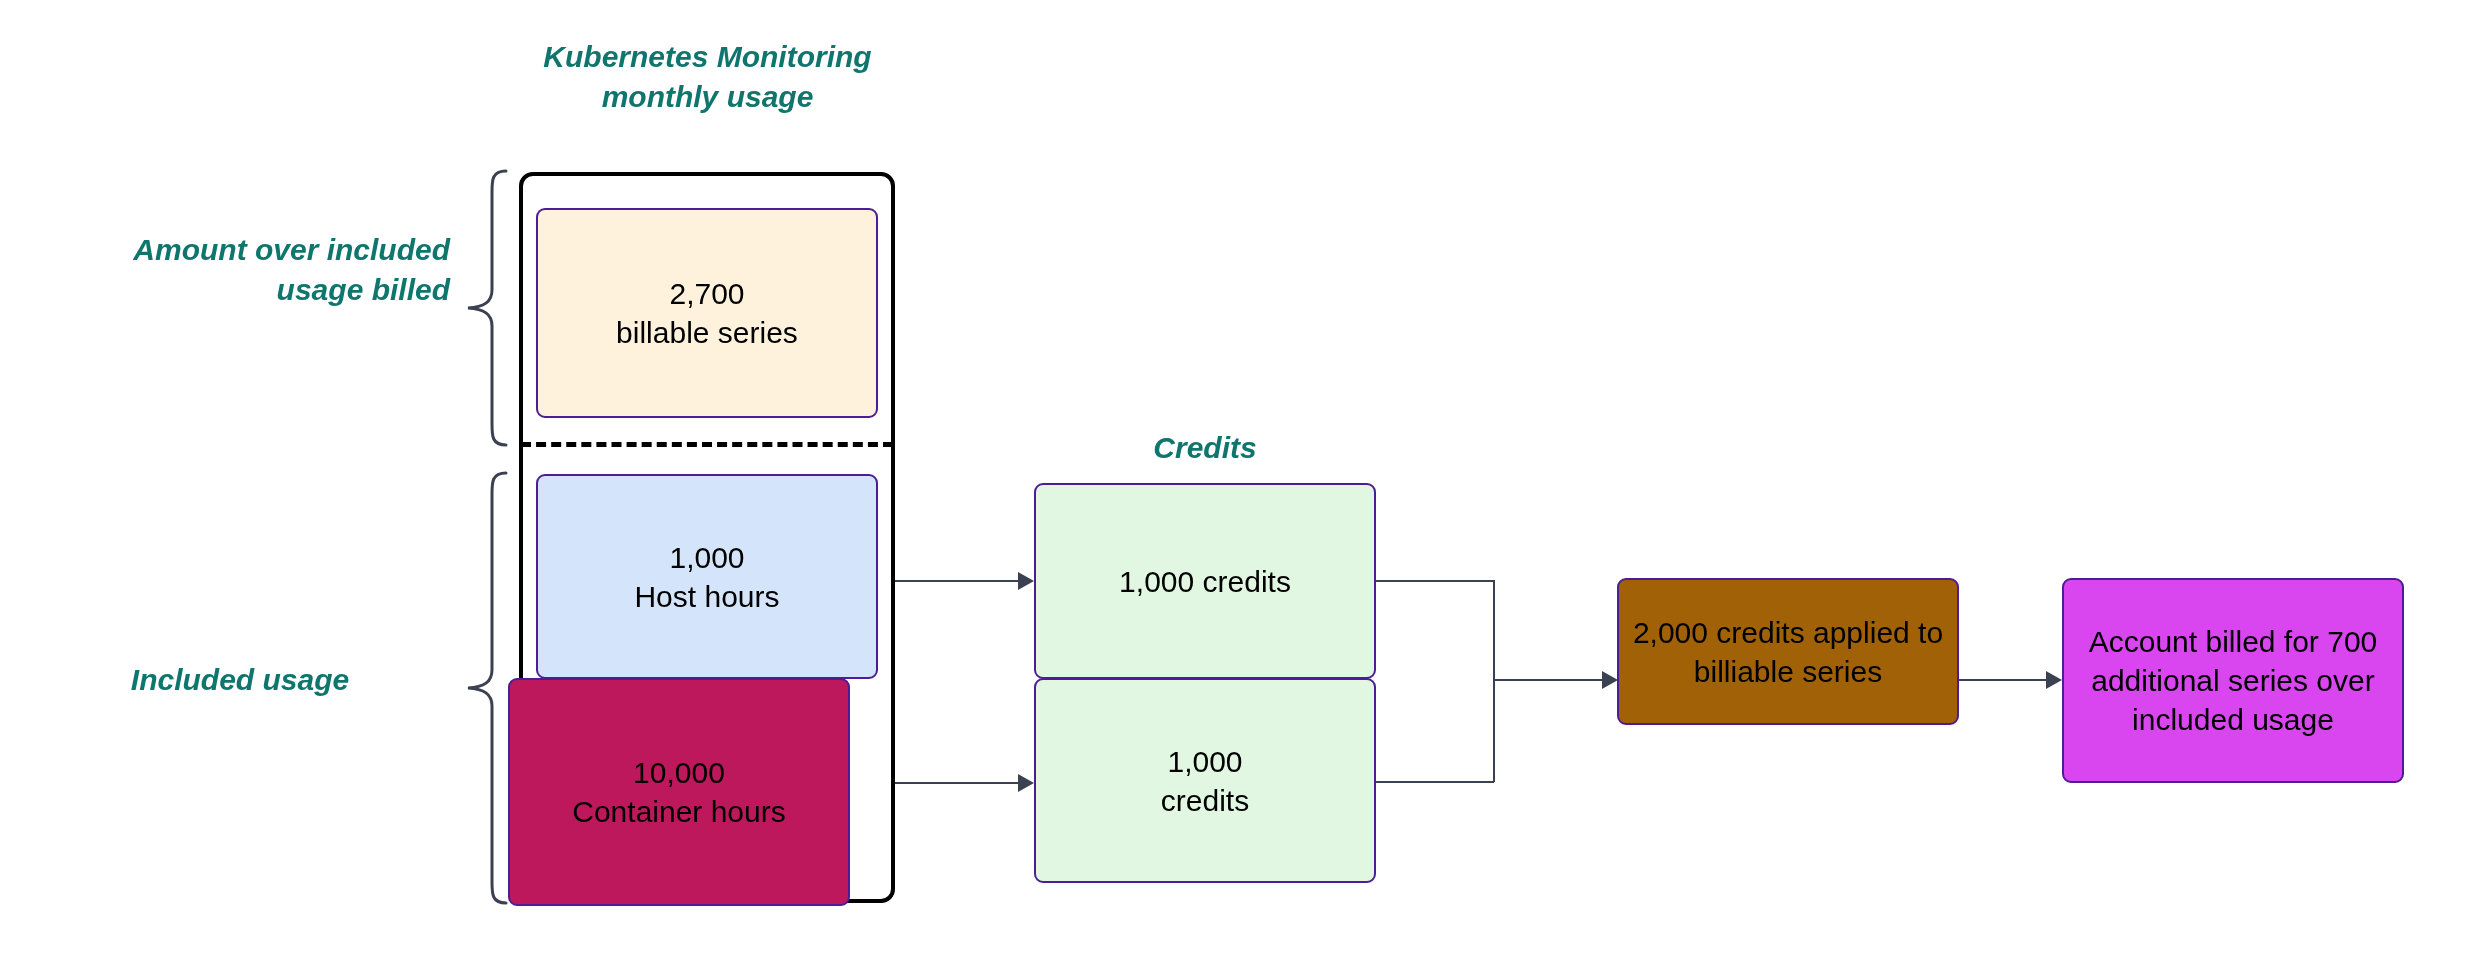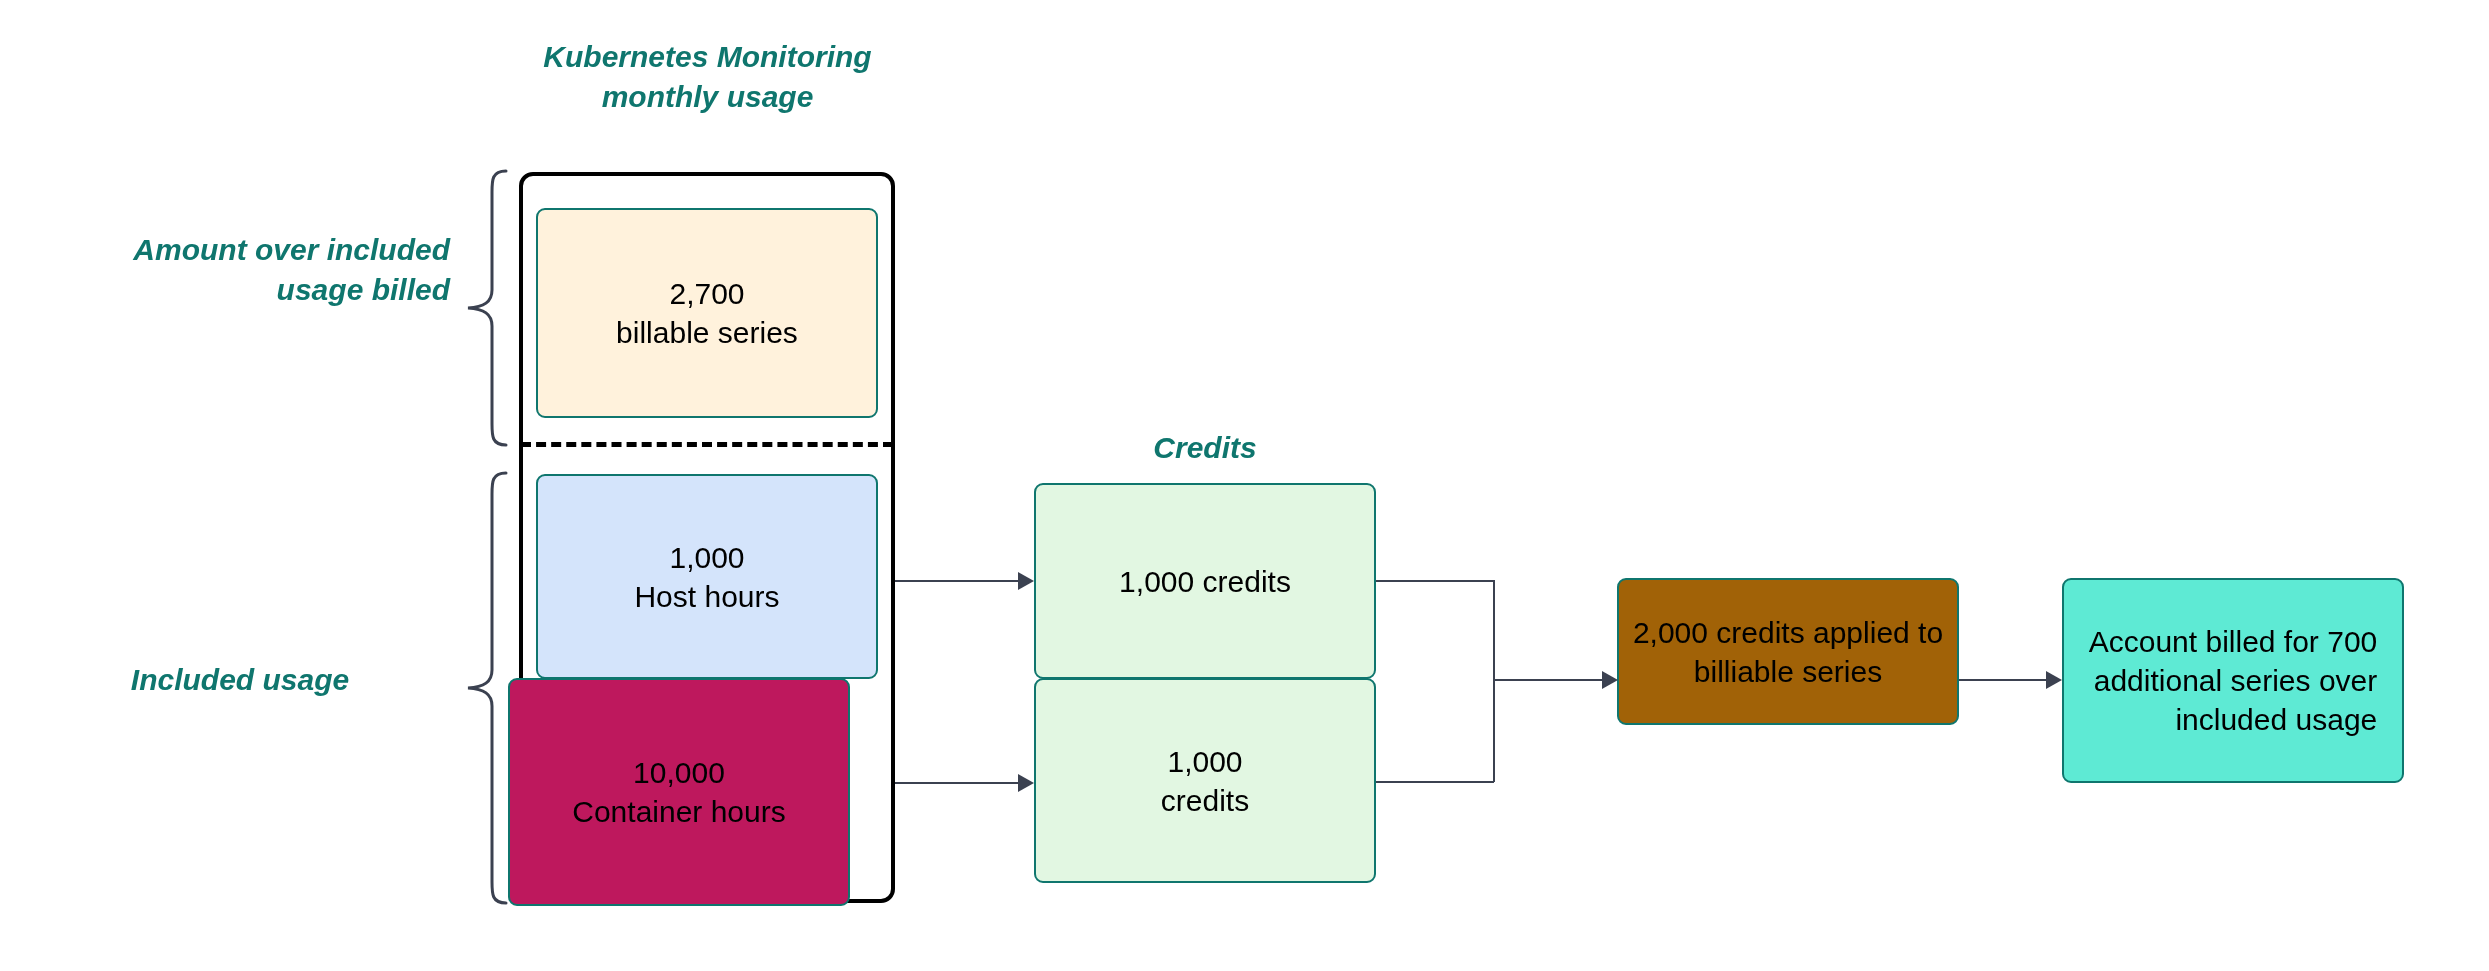--- a/index.html
+++ b/index.html
@@ -35,21 +35,21 @@
     font-size: 30px;
     line-height: 39px;
     text-align: center;
     color: #000000;
     white-space: pre-line;
   }
 
   
   .node {
     box-sizing: border-box;
-    border: 2px solid #0f766e;
+    border: 2px solid #4c1d95;
     border-radius: 9px;
     display: flex;
     align-items: center;
     justify-content: center;
     padding: 4px 10px;
   }
   .outer-container {
     box-sizing: border-box;
     border: 4px solid #000000;
     border-radius: 14px;
@@ -123,21 +123,21 @@
   <div class="abs node boxtext" style="left:1034px; top:678px; width:342px; height:205px; background:#E2F7E2;">
     <span>1,000
 credits</span>
   </div>
 
   <div class="abs node boxtext" style="left:1617px; top:578px; width:342px; height:147px; background:#a16207;">
     <span>2,000 credits applied to
 billiable series</span>
   </div>
 
-  <div class="abs node boxtext" style="left:2062px; top:578px; width:342px; height:205px; background:#5eead4;text-align:right;">
+  <div class="abs node boxtext" style="left:2062px; top:578px; width:342px; height:205px; background:#d946ef;">
     <span>Account billed for 700
 additional series over
 included usage</span>
   </div>
 
   <div class="abs hline" style="left:895px; top:580px; width:123px;"></div>
   <div class="abs arrow-head" style="left:1018px; top:572px;"></div>
 
   <div class="abs hline" style="left:895px; top:782px; width:123px;"></div>
   <div class="abs arrow-head" style="left:1018px; top:774px;"></div>

